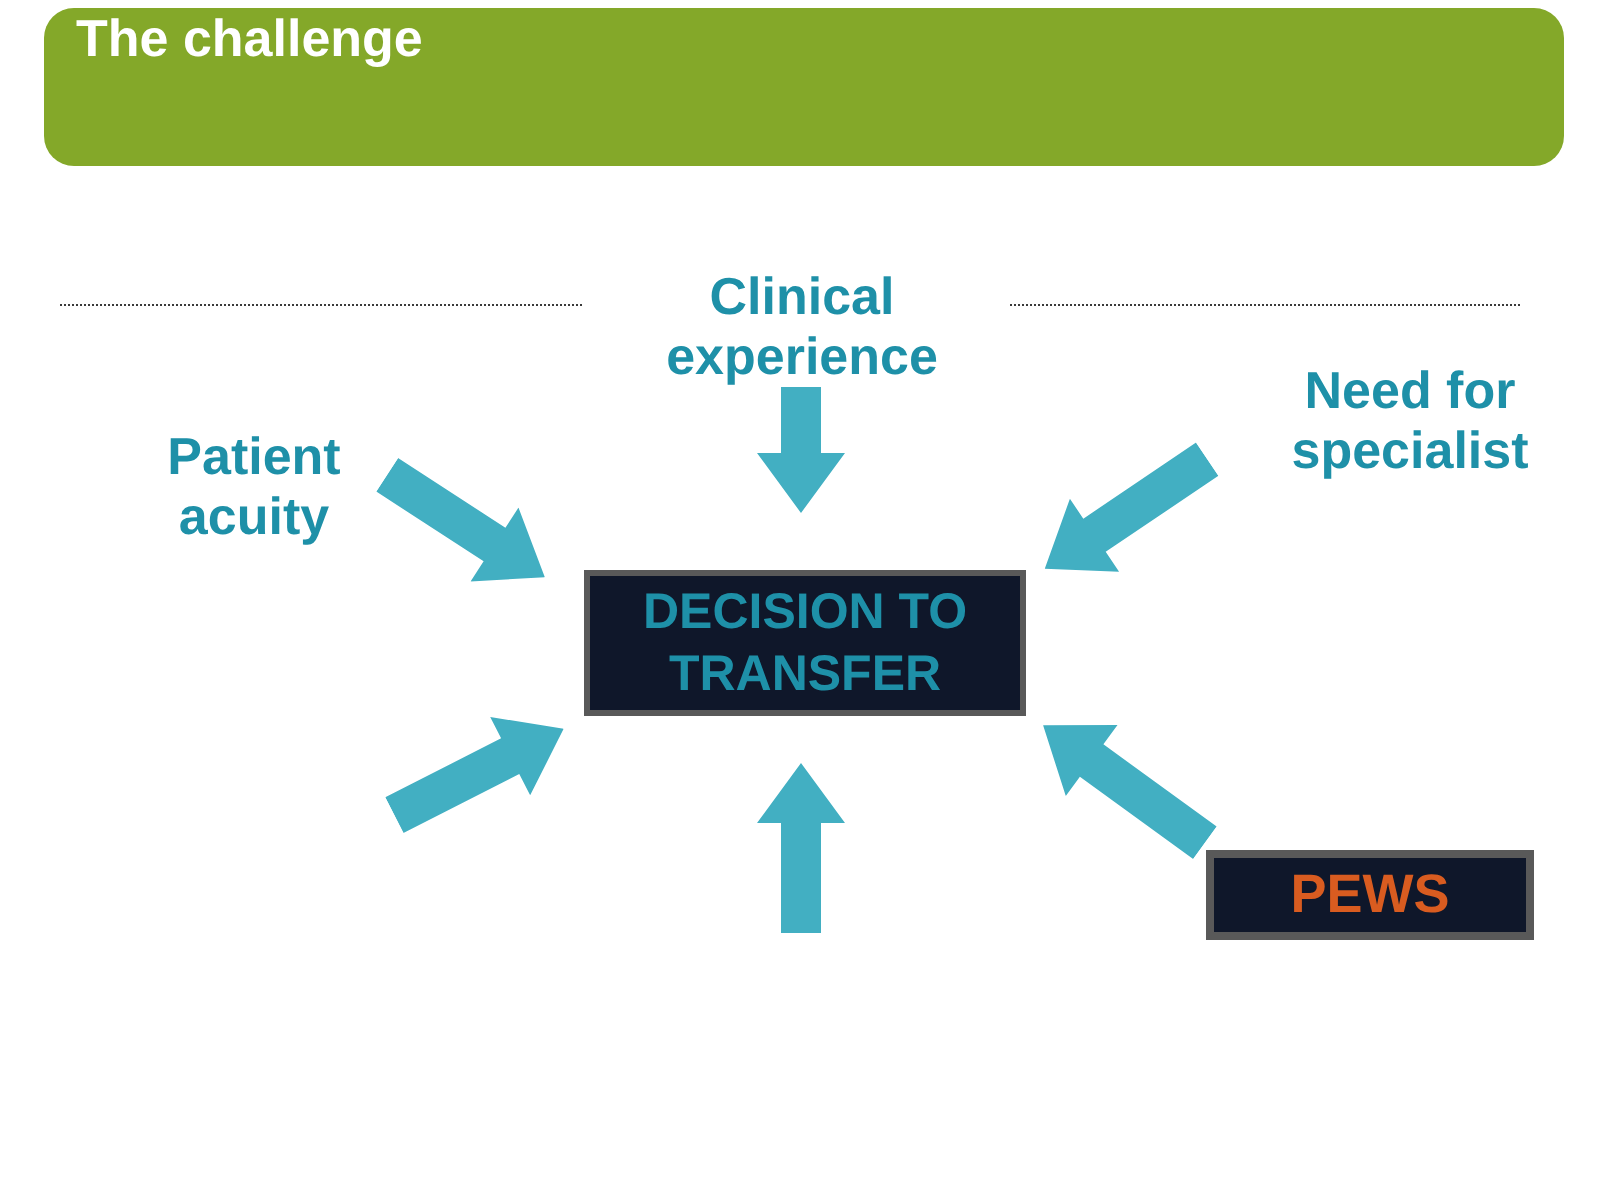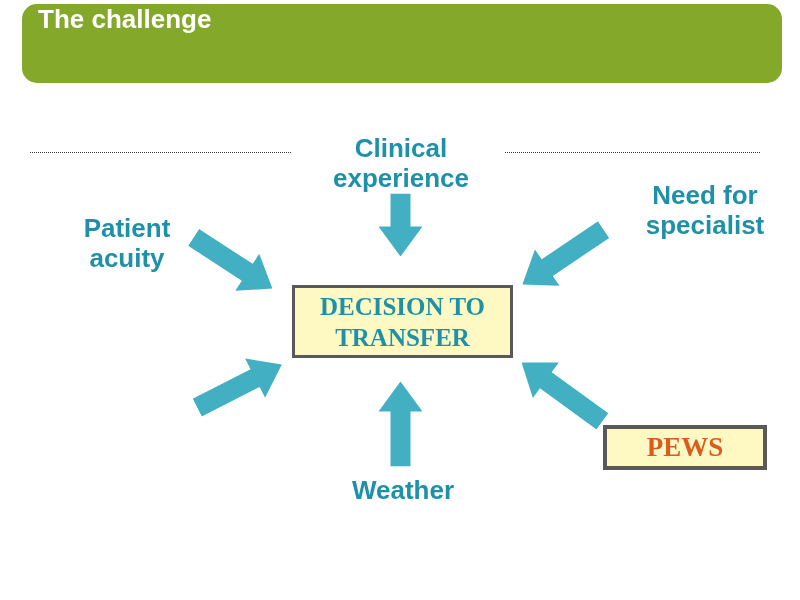--- a/index.html
+++ b/index.html
@@ -15,23 +15,23 @@
   .header .title { color: #ffffff; font-weight: bold; font-size: 26px; padding-left: 16px; }
   .dotted { position: absolute; top: 152px; height: 0; border-top: 1px dotted #3a3a3a; }
   .dotted.left  { left: 30px;  width: 261px; }
   .dotted.right { left: 505px; width: 255px; }
   .factor {
     position: absolute; transform: translate(-50%, -50%);
     color: var(--teal, #1E90A8); font-weight: bold; font-size: 26px;
     line-height: 30px; text-align: center; white-space: pre-line;
   }
   .box {
-    position: absolute; background: #fef9c3; border: 3px solid var(--gray, #595959);
+    position: absolute; background: #0f172a; border: 3px solid var(--gray, #595959);
     display: flex; align-items: center; justify-content: center;
-    text-align: center; box-sizing: border-box; font-family: Liberation Serif, serif;
+    text-align: center; box-sizing: border-box;
   }
   .center-box {
     left: 292px; top: 285px; width: 221px; height: 73px;
     color: var(--teal, #1E90A8); font-weight: bold; font-size: 25px;
     line-height: 31px; white-space: pre-line;
   }
   .pews-box {
     left: 603px; top: 425px; width: 164px; height: 45px; border-width: 4px;
     color: var(--orange, #D95C20); font-weight: bold; font-size: 27px;
   }
@@ -49,21 +49,20 @@
 
   <div class="dotted left"></div>
   <div class="dotted right"></div>
 
   <div class="factor" style="left:401px; top:163px;">Clinical
 experience</div>
   <div class="factor" style="left:127px; top:223px;margin-top:20px;">Patient
 acuity</div>
   <div class="factor" style="left:681px; top:210px;margin-left:24px;">Need for
 specialist</div>
-  <div class="factor" style="left:403px; top:490px;">Weather</div>
 
   <div class="box center-box">
     <span>DECISION TO
 TRANSFER</span>
   </div>
 
   <div class="box pews-box">
     <span>PEWS</span>
   </div>
 

